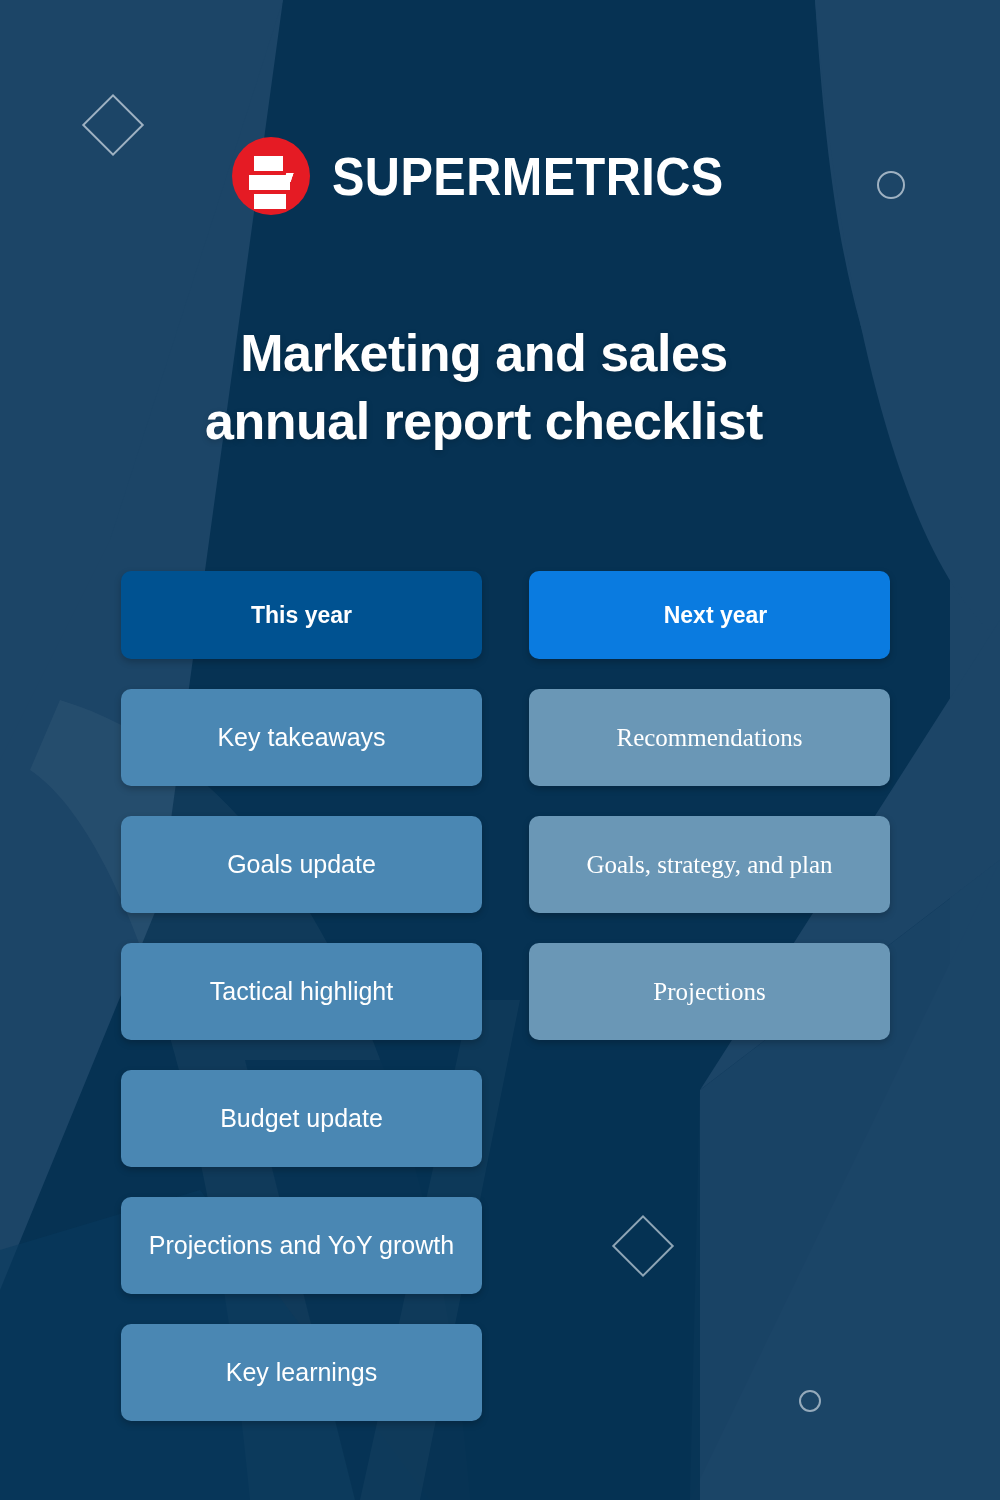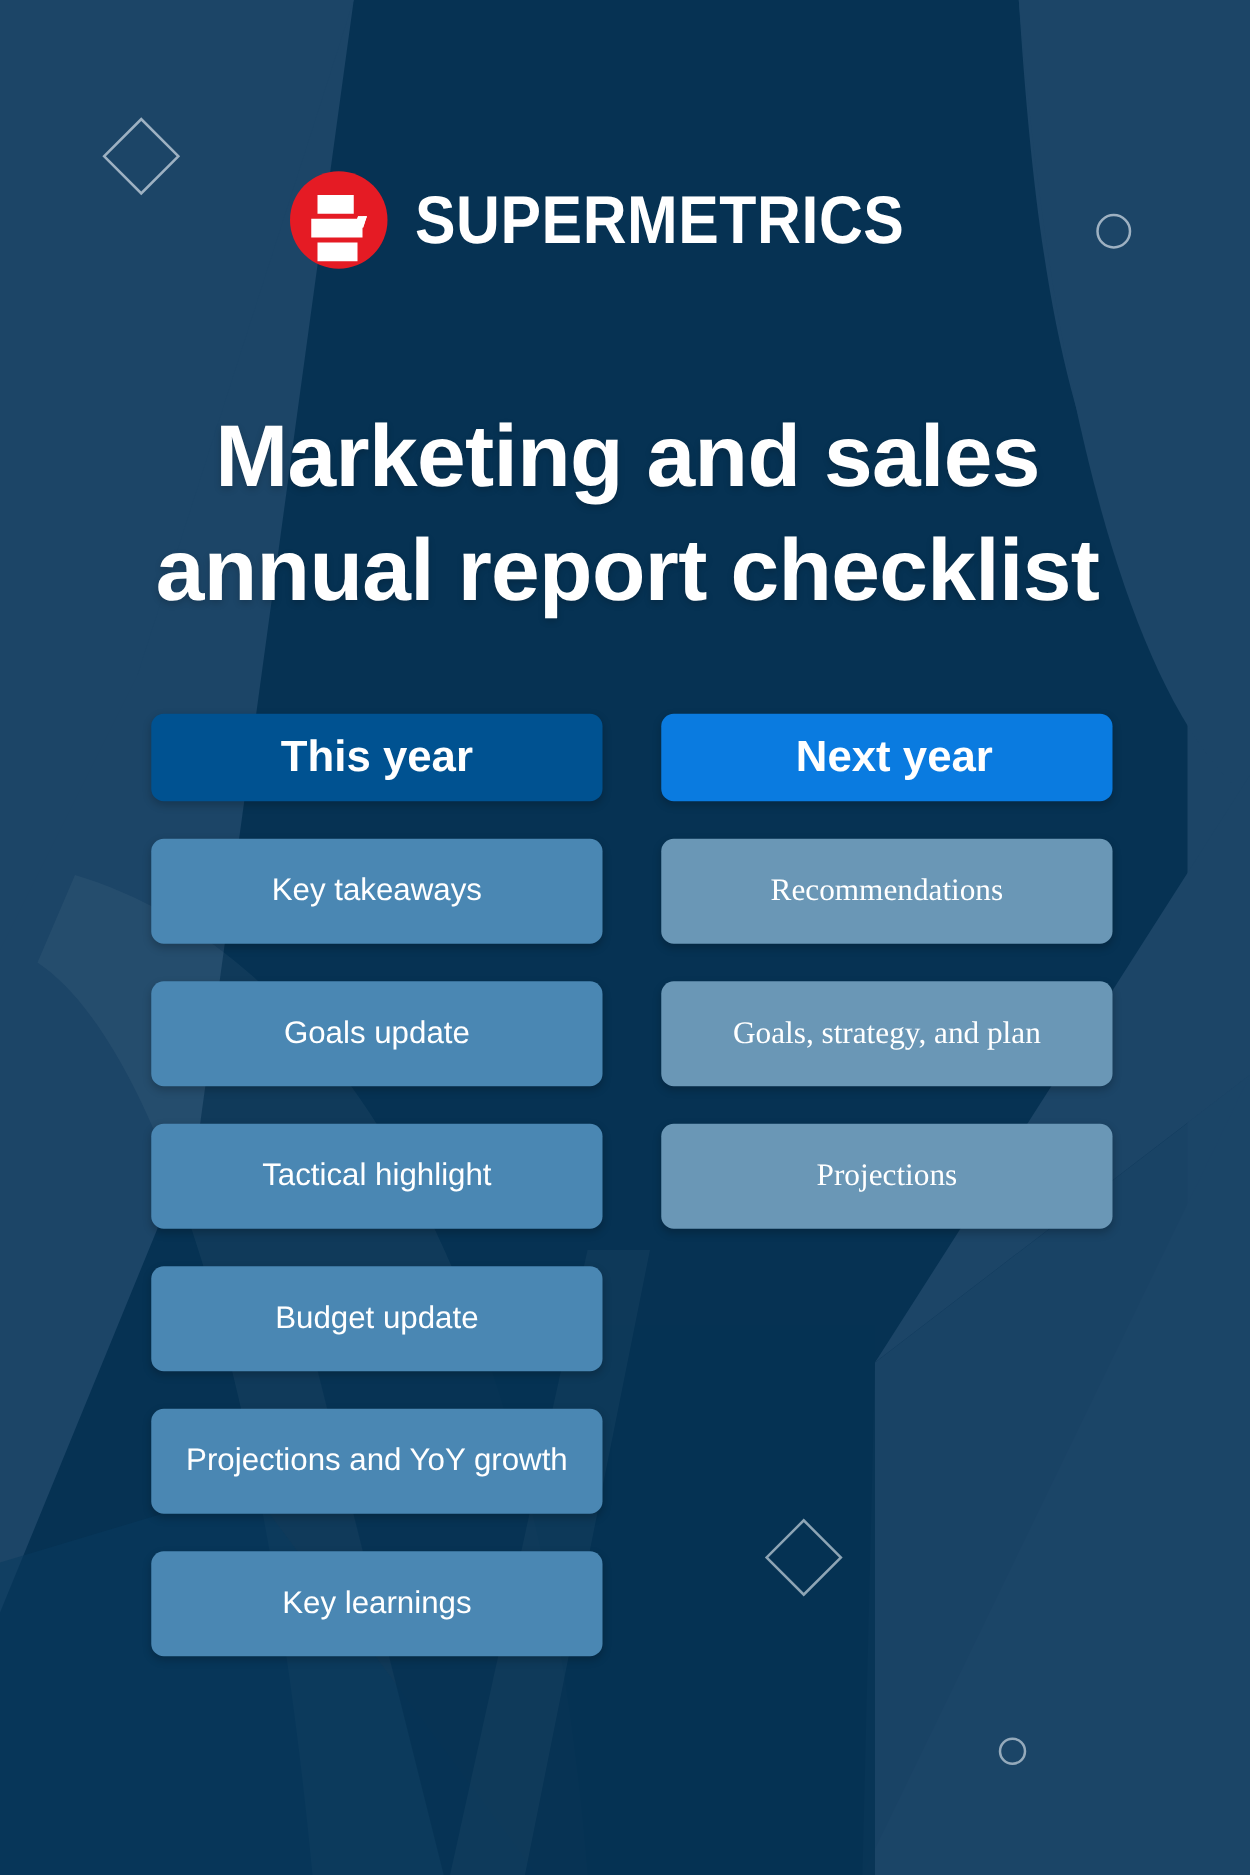--- a/index.html
+++ b/index.html
@@ -34,48 +34,48 @@
                 background:#e51b24; border-top:3px solid #fff;
                 border-right:3px solid #fff; transform:skewX(-18deg); }
   .logo-word {
     color:#ffffff; font-size:54px; letter-spacing:0.5px;
     font-weight:700; font-family:"Liberation Sans Narrow","Liberation Sans",sans-serif;
     transform:scaleX(0.90); transform-origin:left center;
     white-space:nowrap; line-height:1;
   }
 
   .poster-title {
-    position:absolute; left:52px; top:320px; width:900px;
+    position:absolute; left:34px; top:320px; width:900px;
     text-align:center; color:#ffffff;
-    font-size:70px; font-weight:700; line-height:1.30;
+    font-size:52px; font-weight:700; line-height:1.30;
     letter-spacing:-0.5px;
     text-shadow:0 2px 6px rgba(0,0,0,.18);
   }
 
   
   .columns {
     position:absolute; left:121px; top:571px;
     width:769px;
     display:flex; gap:47px;
   }
   .col { width:361px; display:flex; flex-direction:column; }
 
   .col-head {
-    height:70px; border-radius:10px;
+    height:88px; border-radius:10px;
     display:flex; align-items:center; justify-content:center;
-    color:#ffffff; font-size:35px; font-weight:700;
+    color:#ffffff; font-size:23px; font-weight:700;
     margin-bottom:30px;
     box-shadow:0 3px 7px rgba(0,0,0,.22);
     text-align:center; line-height:1.15;
   }
   .head-this { background:#005291; }
   .head-next { background:#0a7be0;padding-left:12px; }
 
   .card {
-    height:84px; border-radius:10px;
+    height:97px; border-radius:10px;
     display:flex; align-items:center; justify-content:center;
     color:#ffffff; font-size:25px; font-weight:400;
     text-align:center; line-height:1.25; padding:0 14px;
     margin-bottom:30px;
     box-shadow:0 3px 7px rgba(0,0,0,.22);
   }
   .card:last-child { margin-bottom:0; }
   .col-left  .card { background:#4a87b3; }
   .col-right .card { background:#6a97b6;font-family:Liberation Serif, serif; }
 </style>

